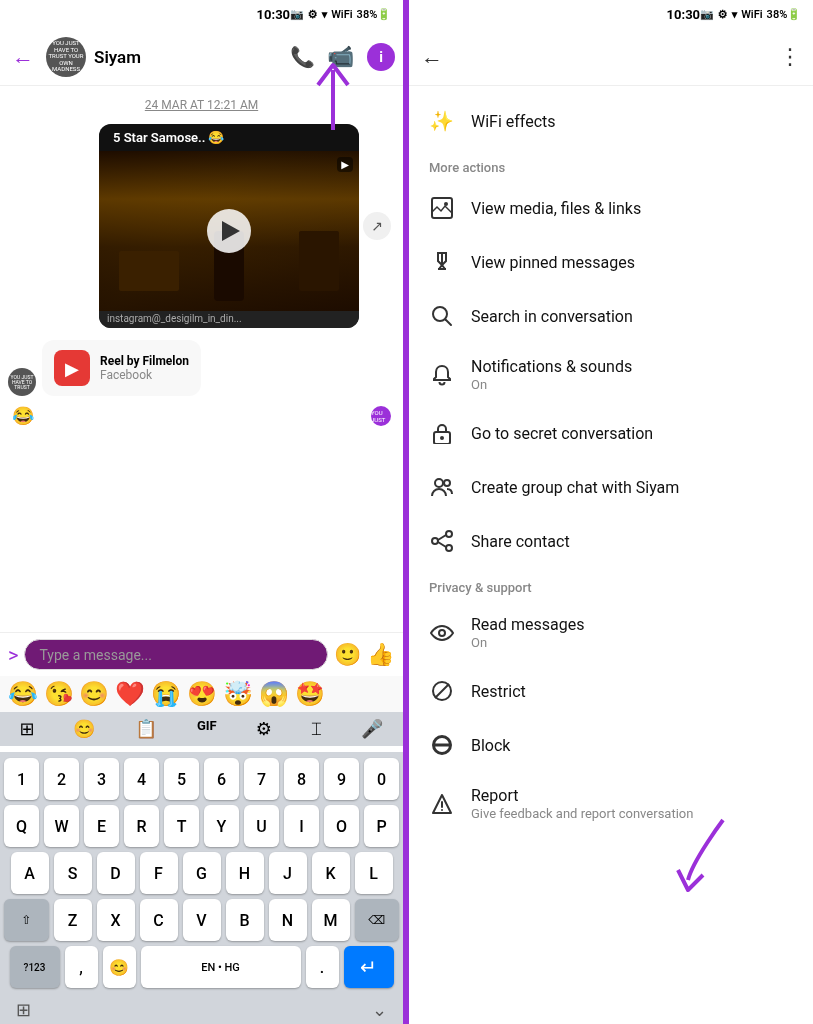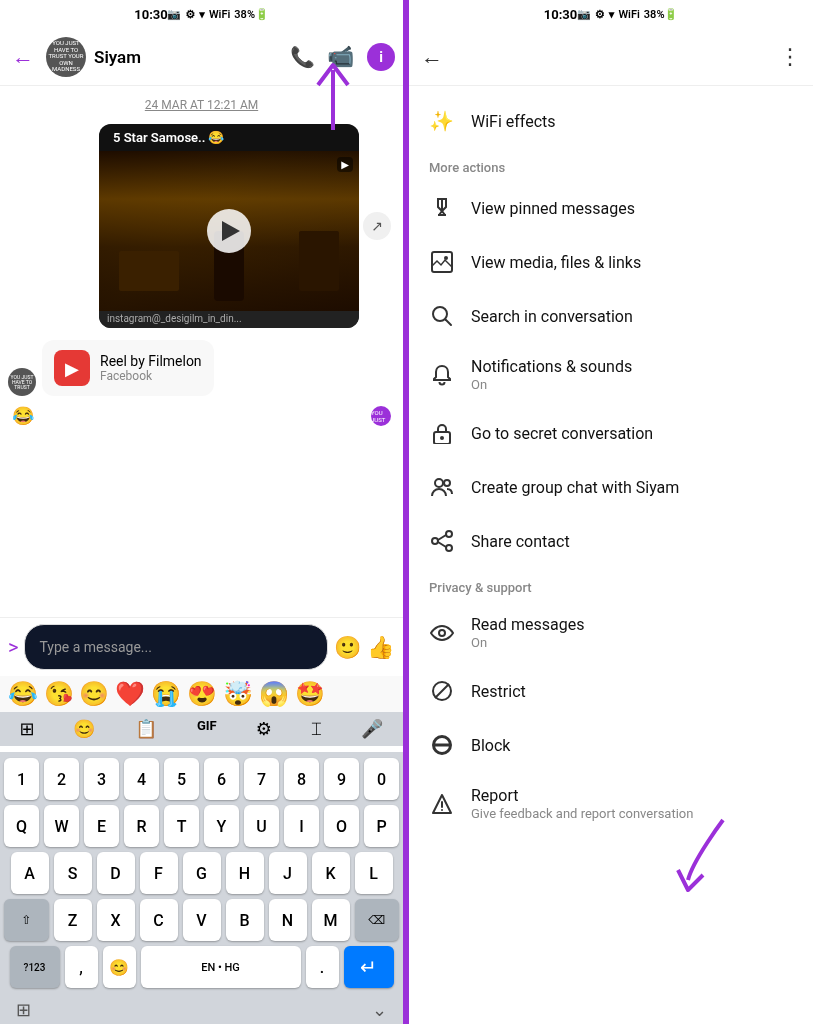--- a/index.html
+++ b/index.html
@@ -35,21 +35,21 @@
       position: relative;
       overflow: hidden;
     }
 
     
     .status-bar {
       height: 28px;
       background: #fff;
       display: flex;
       align-items: center;
-      justify-content: center;
+      justify-content: flex-end;
       padding: 0 12px;
       font-size: 12px;
       font-weight: 600;
     }
     .status-bar .time { font-size: 13px; font-weight: 700; }
     .status-bar .icons { display: flex; align-items: center; gap: 4px; font-size: 11px; }
 
     
     .chat-header {
       height: 58px;
@@ -230,21 +230,21 @@
       height: 36px;
       border-radius: 8px;
       background: #e53935;
       display: flex;
       align-items: center;
       justify-content: center;
       font-size: 18px;
       color: #fff;
       flex-shrink: 0;
     }
-    .link-text .link-title { font-size: 14px; font-weight: 400; }
+    .link-text .link-title { font-size: 12px; font-weight: 700; }
     .link-text .link-sub { font-size: 12px; color: #888; }
 
     .left-avatar-msg {
       display: flex;
       align-items: flex-end;
       gap: 6px;
     }
     .left-avatar-small {
       width: 28px;
       height: 28px;
@@ -284,29 +284,29 @@
       gap: 6px;
       border-top: 1px solid #eee;
     }
     .expand-btn {
       color: #9b30d9;
       font-size: 20px;
       cursor: pointer;
     }
     .input-box {
       flex: 1;
-      height: 46px;
+      height: 31px;
       border-radius: 20px;
       border: 1px solid #ddd;
       padding: 0 14px;
       font-size: 14px;
       color: #999;
       display: flex;
       align-items: center;
-      background: #0f172a;
+      background: #701a75;
     }
     .smiley-btn { font-size: 22px; cursor: pointer; }
     .like-btn { font-size: 22px; color: #0084ff; cursor: pointer; }
 
     
     .emoji-row {
       display: flex;
       padding: 4px 8px;
       gap: 6px;
       overflow: hidden;
@@ -660,40 +660,40 @@
       <div class="menu-icon">✨</div>
       <div class="menu-text">
         <span class="menu-title">WiFi effects</span>
       </div>
     </div>
 
     <div class="menu-section-label">More actions</div>
 
     <div class="menu-item">
       <div class="menu-icon">
-        <svg width="20" height="22" viewBox="0 0 20 22" fill="none">
-          <path d="M10 2v12M6 18h8M10 14l-3 4h6l-3-4z" stroke="#333" stroke-width="2" stroke-linejoin="round"></path>
-          <path d="M6 2h8v8l-4 4-4-4V2z" stroke="#333" stroke-width="2" fill="none"></path>
-        </svg>
-      </div>
-      <div class="menu-text">
-        <span class="menu-title">View pinned messages</span>
-      </div>
-    </div>
-
-    <div class="menu-item">
-      <div class="menu-icon">
         <svg width="22" height="22" viewBox="0 0 22 22" fill="none">
           <rect x="1" y="1" width="20" height="20" rx="2" stroke="#333" stroke-width="2"></rect>
           <path d="M1 15l5-5 4 4 4-5 7 7" stroke="#333" stroke-width="1.5" fill="none"></path>
           <circle cx="15" cy="7" r="2" fill="#333"></circle>
         </svg>
       </div>
       <div class="menu-text">
         <span class="menu-title">View media, files &amp; links</span>
+      </div>
+    </div>
+
+    <div class="menu-item">
+      <div class="menu-icon">
+        <svg width="20" height="22" viewBox="0 0 20 22" fill="none">
+          <path d="M10 2v12M6 18h8M10 14l-3 4h6l-3-4z" stroke="#333" stroke-width="2" stroke-linejoin="round"></path>
+          <path d="M6 2h8v8l-4 4-4-4V2z" stroke="#333" stroke-width="2" fill="none"></path>
+        </svg>
+      </div>
+      <div class="menu-text">
+        <span class="menu-title">View pinned messages</span>
       </div>
     </div>
 
     <div class="menu-item">
       <div class="menu-icon">
         <svg width="22" height="22" viewBox="0 0 22 22" fill="none">
           <circle cx="9" cy="9" r="7" stroke="#333" stroke-width="2"></circle>
           <path d="M14.5 14.5L20 20" stroke="#333" stroke-width="2" stroke-linecap="round"></path>
         </svg>
       </div>

